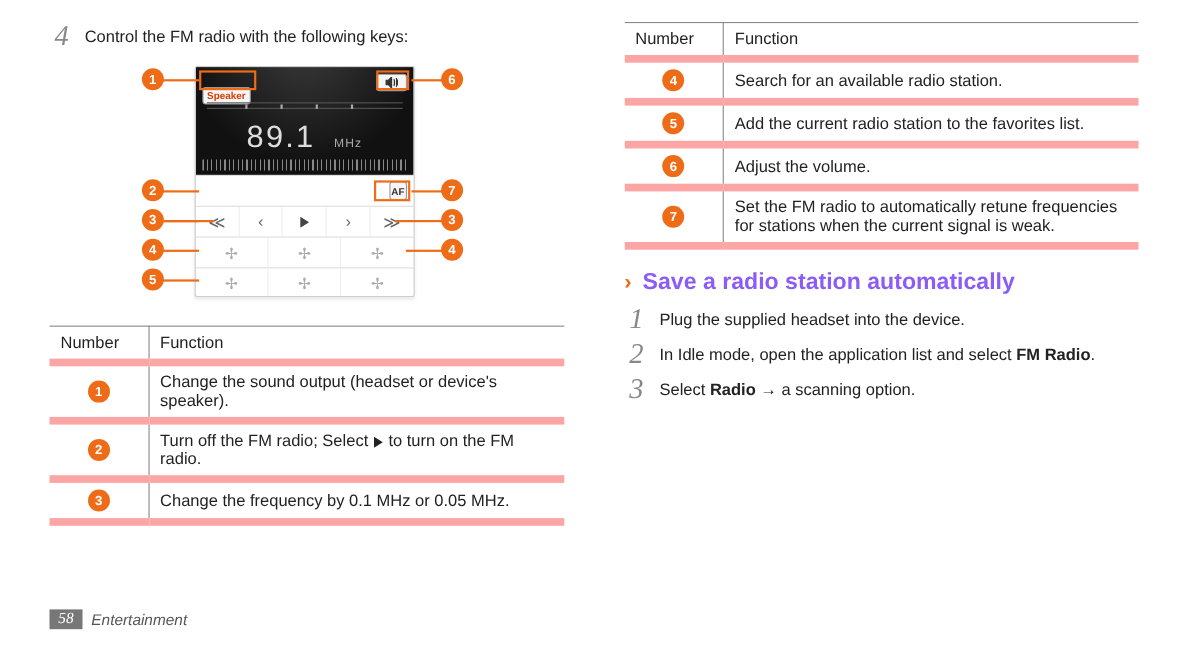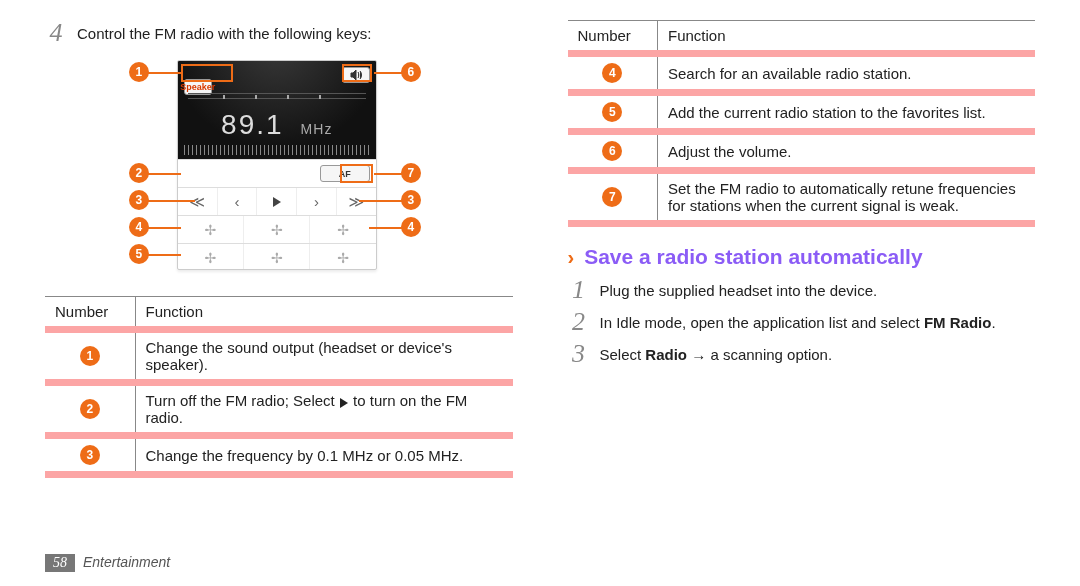--- a/index.html
+++ b/index.html
@@ -43,43 +43,43 @@
     box-shadow: 0 2px 3px rgba(0,0,0,0.08);
   }
   .fm-dark {
     height: 98px; background: radial-gradient(circle at 50% -20%, #3a3a3a, #111 70%);
     position: relative; color: #eee;
   }
   .fm-btn {
     position: absolute; border: 1px solid #999; border-radius: 3px; background: #f6f6f6;
     font-size: 9px; color: #333; display: flex; align-items: center; justify-content: center;
   }
-  .fm-speaker { left: 6px; top: 6px; width: 28px; height: 16px; color:#d93a00; font-weight:600;margin-top:12px;}
+  .fm-speaker { left: 6px; top: 6px; width: 44px; height: 16px; color:#d93a00; font-weight:600;margin-top:12px;}
   .fm-vol { right: 6px; top: 6px; width: 28px; height: 16px; }
   .fm-band {
     position: absolute; left: 10px; right: 10px; top: 32px; height: 6px;
     border-top: 1px solid #555; border-bottom: 1px solid #555;
   }
   .fm-band .tick { position: absolute; top: 1px; width: 2px; height: 4px; background: #aaa; }
   .fm-band .t1{left:20%}.fm-band .t2{left:38%}.fm-band .t3{left:56%}.fm-band .t4{left:74%}
   .fm-freq {
     position: absolute; left: 0; right: 0; top: 48px; text-align: center;
     font-family: "Arial Narrow", Arial; letter-spacing: 2px; font-size: 28px; color: #ddd;
   }
-  .fm-freq .unit { font-size: 14px; letter-spacing: 1px; color: #aaa; margin-left: 17px;}
+  .fm-freq .unit { font-size: 11px; letter-spacing: 1px; color: #aaa; margin-left: 17px;}
   .fm-ruler {
     position: absolute; left: 6px; right: 6px; bottom: 4px; height: 10px;
     background: repeating-linear-gradient(to right,#888 0, #888 1px, transparent 1px, transparent 4px);
   }
   
   .fm-row { height: 28px; display: flex; border-top: 1px solid #ddd; position: relative;}
   .fm-cell { flex:1; display:flex; align-items:center; justify-content:center; border-right:1px solid #eee;}
   .fm-cell:last-child{border-right:none;}
   .fm-row1 { justify-content: flex-end; }
-  .fm-af { position:absolute; right:6px; top:5px; width:50px; height:17px; }
+  .fm-af { position:absolute; right:6px; top:5px; width:16px; height:17px; }
   .fm-row2 .fm-cell svg, .fm-row2 .fm-cell span { color:#666; }
   .fm-plus { font-size: 14px; color:#aaa; text-shadow:0 1px 0 #fff;}
   
   .callout {
     position:absolute; width:20px; height:20px; border-radius:50%; background:#ee6c17;
     color:#fff; font-weight:700; font-size:12px; display:flex; align-items:center; justify-content:center;
     z-index:5;
   }
   .leader { position:absolute; background:#ee6c17; z-index:3; }
   .leader.h { height:2px; }
@@ -100,21 +100,21 @@
 
   
   .section-h {
     display:flex; align-items:center; gap:10px; margin: 18px 0 8px 0;
   }
   .section-h .chev { color:#ee6c17; font-size:20px; font-weight:700;}
   .section-h .title { font-size:21px; font-weight:700; color:#8b5cf6;}
 
   
   .footer {
-    position:absolute; left:45px; bottom:14px; display:flex; gap:8px;
+    position:absolute; left:45px; bottom:14px; display:flex; align-items:center; gap:8px;
     font-size:14px;
   }
   .footer .pg { background:#777; color:#fff; padding:1px 8px; font-style:italic; font-family:Georgia,serif;}
   .footer .sec { font-style:italic; color:#555;}
 </style>
 </head>
 <body>
 
 <div class="page">
 

